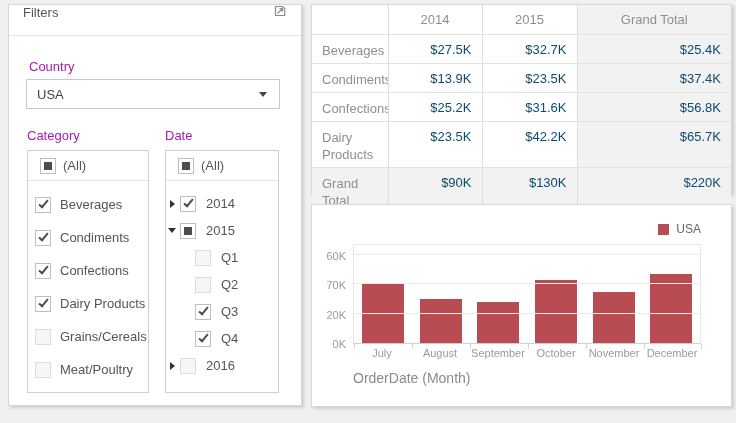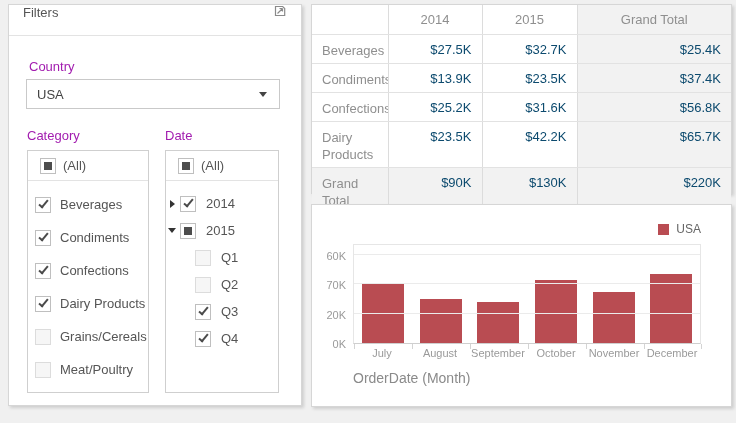--- a/index.html
+++ b/index.html
@@ -203,20 +203,25 @@
           <span class="checkbox checked">
             <span class="check-mark"></span>
           </span>
           <span class="lbl">Q3</span>
         </div>
         <div class="tree-row indent">
           <span class="checkbox checked">
             <span class="check-mark"></span>
           </span>
           <span class="lbl">Q4</span>
+        </div>
+        <div class="tree-row">
+          <span class="expander collapsed"></span>
+          <span class="checkbox unchecked"></span>
+          <span class="lbl">2016</span>
         </div>
       </div>
   </div>
 </section>
 
 <section class="panel" id="pivot-panel">
   <table id="pivot-table">
     <colgroup>
         <col style="width:76px">
         <col style="width:94px">

